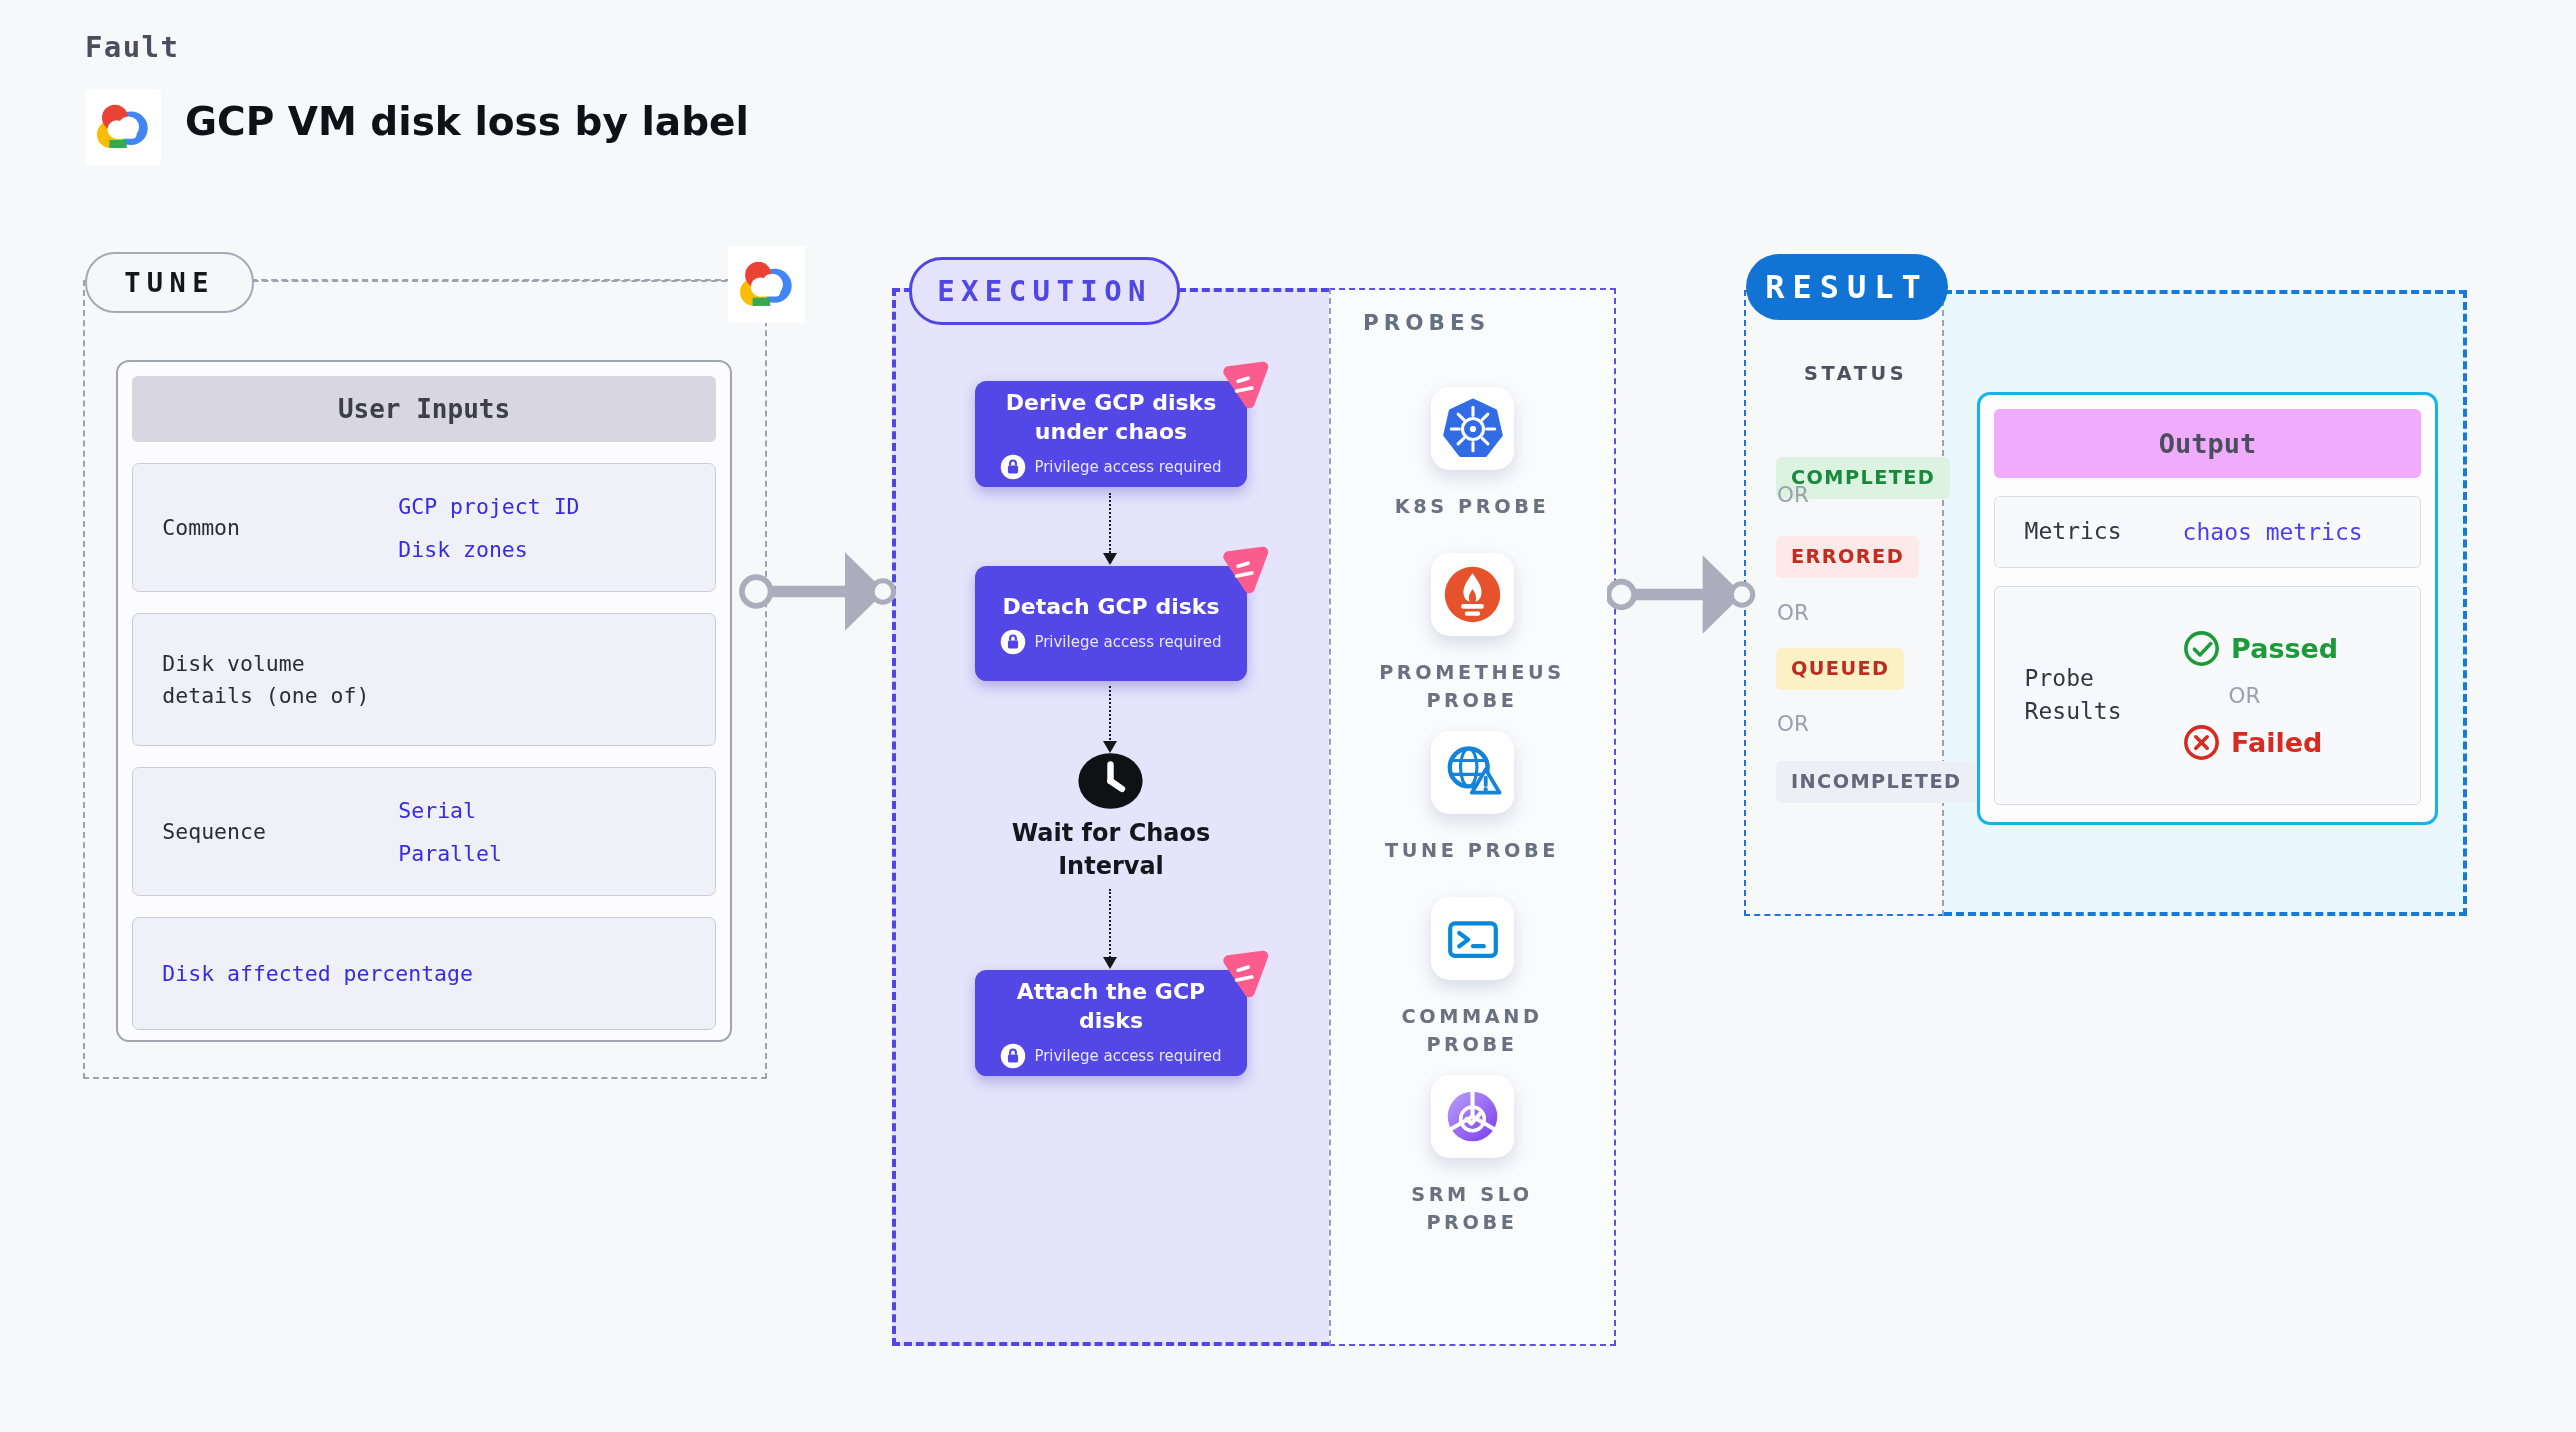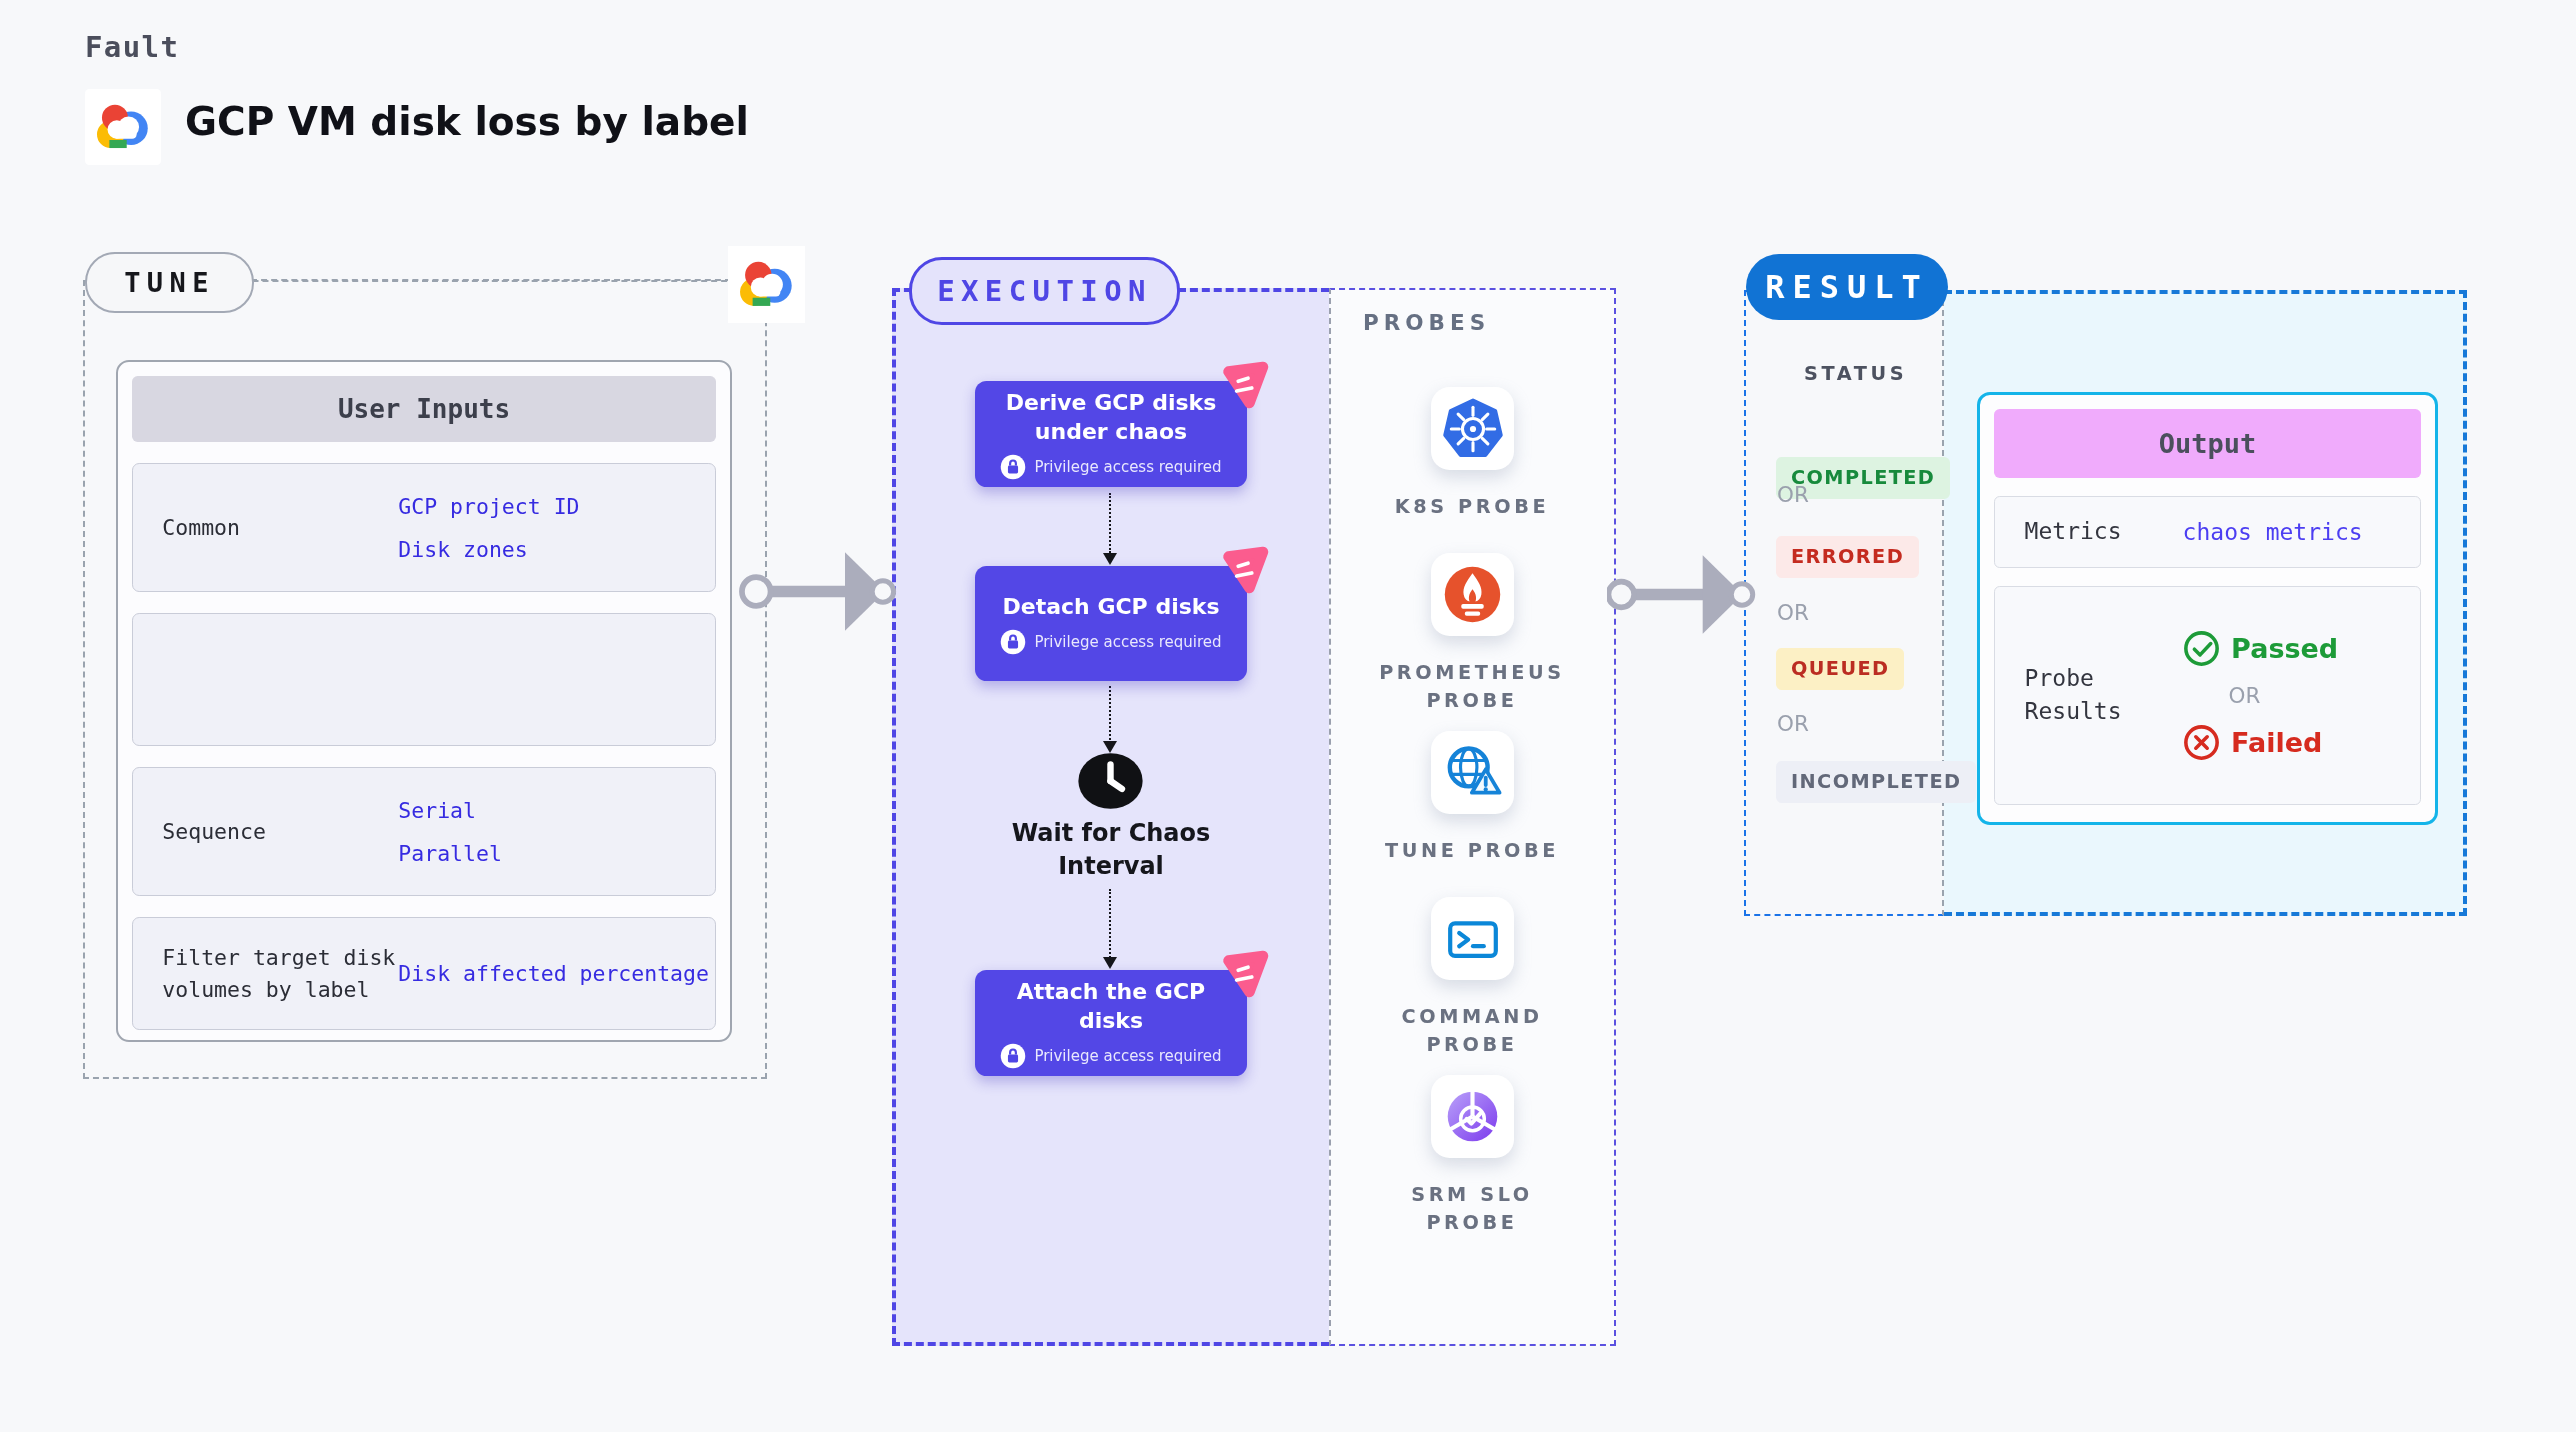--- a/index.html
+++ b/index.html
@@ -151,32 +151,32 @@
 
     <div class="ui-row row1">
       <div class="rlabel">Common</div>
       <div class="rvals">
         <span>GCP project ID</span>
         <span>Disk zones</span>
       </div>
     </div>
 
     <div class="ui-row row2">
+      <div class="rlabel">Disk volume details (one of)</div>
     </div>
 
     <div class="ui-row row3">
       <div class="rlabel">Sequence</div>
       <div class="rvals">
         <span>Serial</span>
         <span>Parallel</span>
       </div>
     </div>
 
     <div class="ui-row row4">
-      <div class="rlabel">Filter target disk volumes by label</div>
       <div class="rvals">
         <span>Disk affected percentage</span>
       </div>
     </div>
   </div>
 
   <svg class="flow-arrow" style="left:739px;top:545px;" width="159" height="93" viewBox="0 0 222 130">
     <line x1="26" y1="65" x2="152" y2="65" stroke="#abadbc" stroke-width="16"></line>
     <polygon points="148,10 148,120 204,65" fill="#abadbc"></polygon>
     <circle cx="24" cy="65" r="20" fill="#f7f8fa" stroke="#abadbc" stroke-width="8"></circle>

